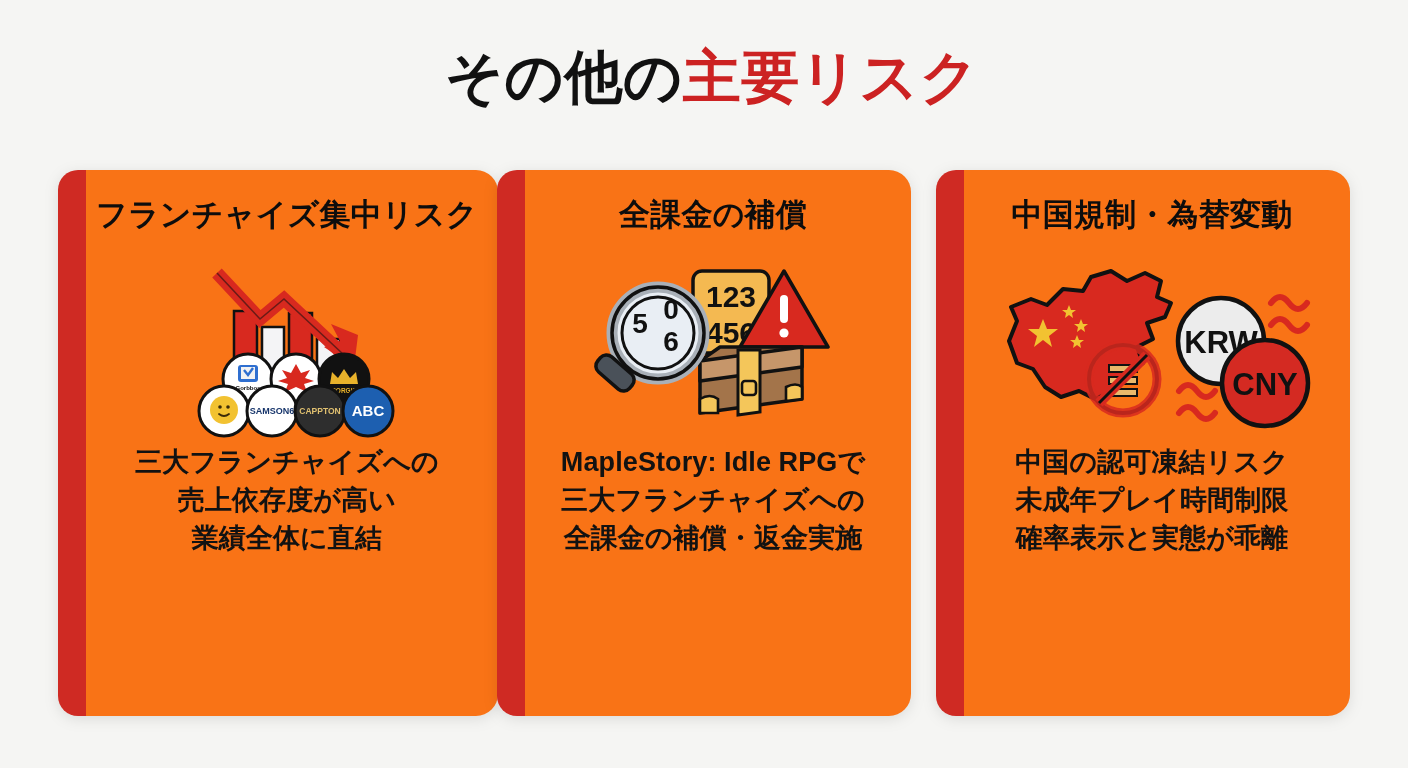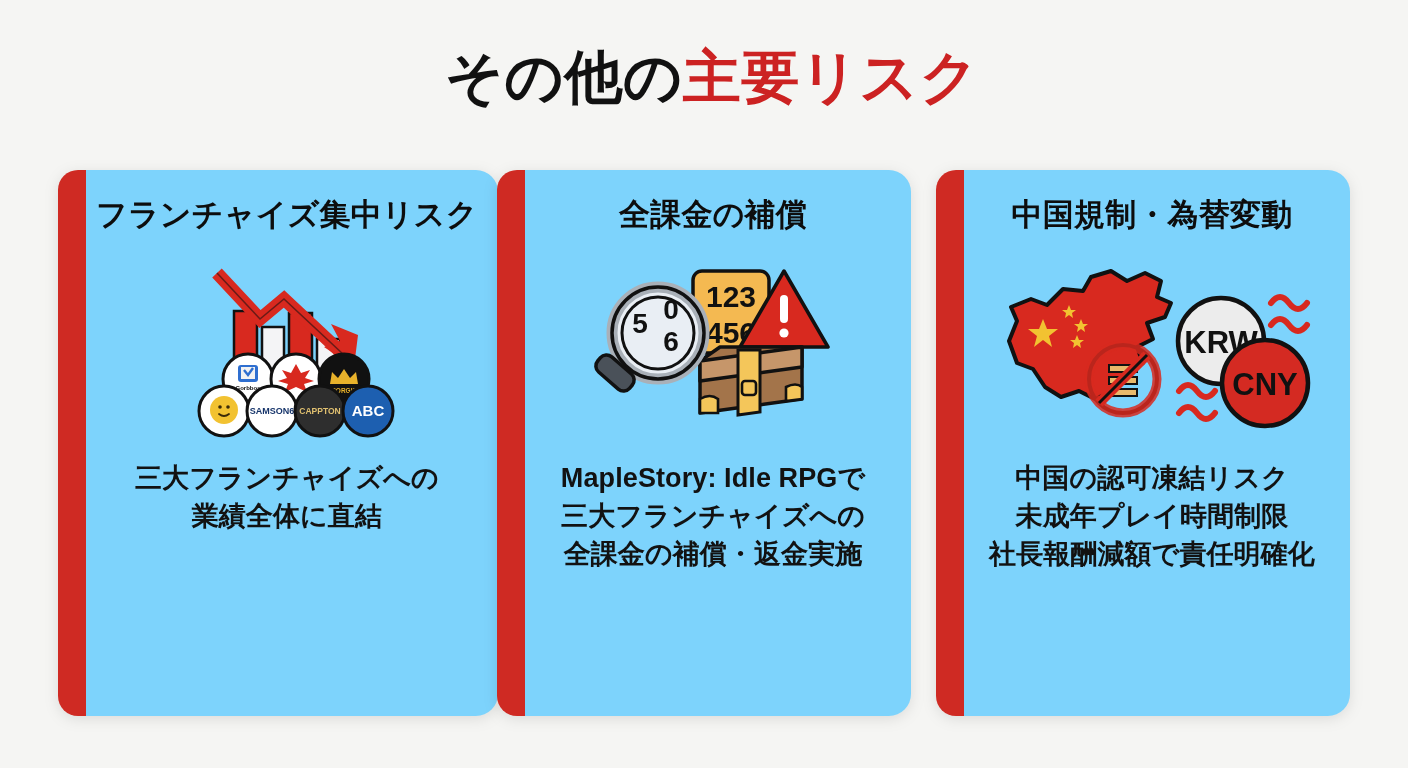--- a/index.html
+++ b/index.html
@@ -56,21 +56,21 @@
 
   .card-accent {
     width: 28px;
     flex: 0 0 28px;
     background: #cf2a23;
     border-radius: 20px 0 0 20px;
   }
 
   .card-body {
     flex: 1 1 auto;
-    background: #7dd3fc;
+    background: #f97316;
     border-radius: 0 22px 22px 0;
     position: relative;
     display: flex;
     flex-direction: column;
     align-items: center;
     padding: 26px 20px 18px 10px;
   }
 
   .card-title {
     font-size: 31px;
@@ -86,21 +86,21 @@
     flex: 0 0 auto;
     margin-top: 16px;
     height: 190px;
     width: 100%;
     display: flex;
     align-items: center;
     justify-content: center;
   }
 
   .card-text {
-    margin-top: 18px;
+    margin-top: 2px;
     font-size: 27px;
     font-weight: 700;
     color: #121212;
     text-align: center;
     line-height: 1.42;
     letter-spacing: 0.1px;
     white-space: nowrap;
   }
   .card-text .ln { display: block; }
 
@@ -169,20 +169,21 @@
           <circle class="logo-circle" cx="148" cy="160" r="25" fill="#2e2e2e"></circle>
           <text class="logo-label" x="148" y="163" font-size="8.5" fill="#e0c070">CAPPTON</text>
 
           <circle class="logo-circle" cx="196" cy="160" r="25" fill="#1d5fb0"></circle>
           <text class="logo-label" x="196" y="165" font-size="15" fill="#ffffff">ABC</text>
         </svg>
       </div>
 
       <div class="card-text">
         <span class="ln">三大フランチャイズへの</span>
+        <span class="ln">売上依存度が高い</span>
         <span class="ln">業績全体に直結</span>
       </div>
     </div>
   </div>
 
   <div class="card">
     <div class="card-accent"></div>
     <div class="card-body">
 
       <div class="card-title">全課金の補償</div>
@@ -264,18 +265,18 @@
             <path d="M284 74 q9 -12 18 0 q9 12 18 0"></path>
             <path d="M192 140 q9 -12 18 0 q9 12 18 0"></path>
             <path d="M192 162 q9 -12 18 0 q9 12 18 0"></path>
           </g>
         </svg>
       </div>
 
       <div class="card-text">
         <span class="ln">中国の認可凍結リスク</span>
         <span class="ln">未成年プレイ時間制限</span>
-        <span class="ln">社長報酬減額で責任明確化</span>
+        <span class="ln">確率表示と実態が乖離</span>
       </div>
     </div>
   </div>
 
 </div>
 
 </body></html>

